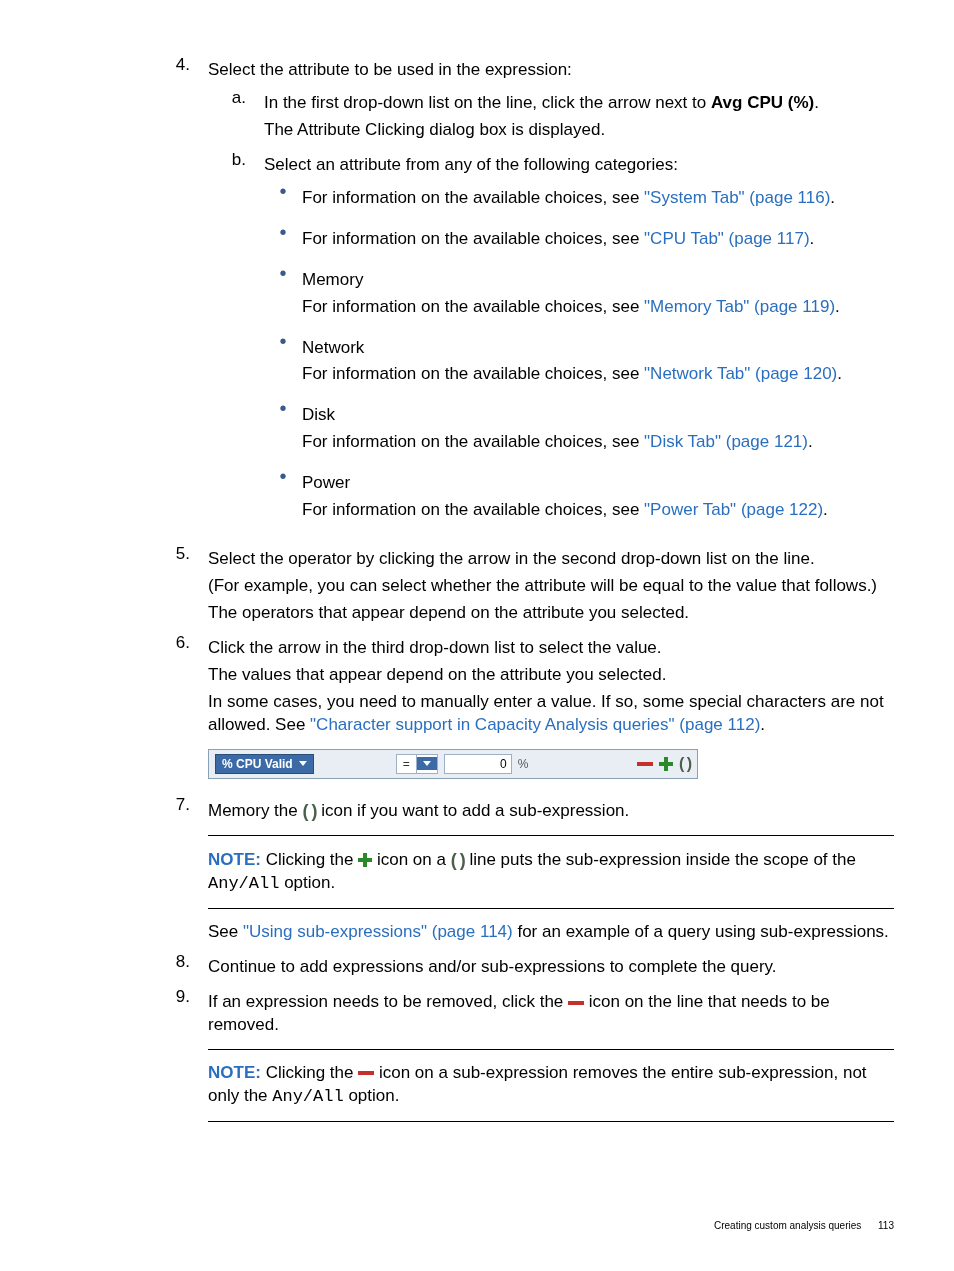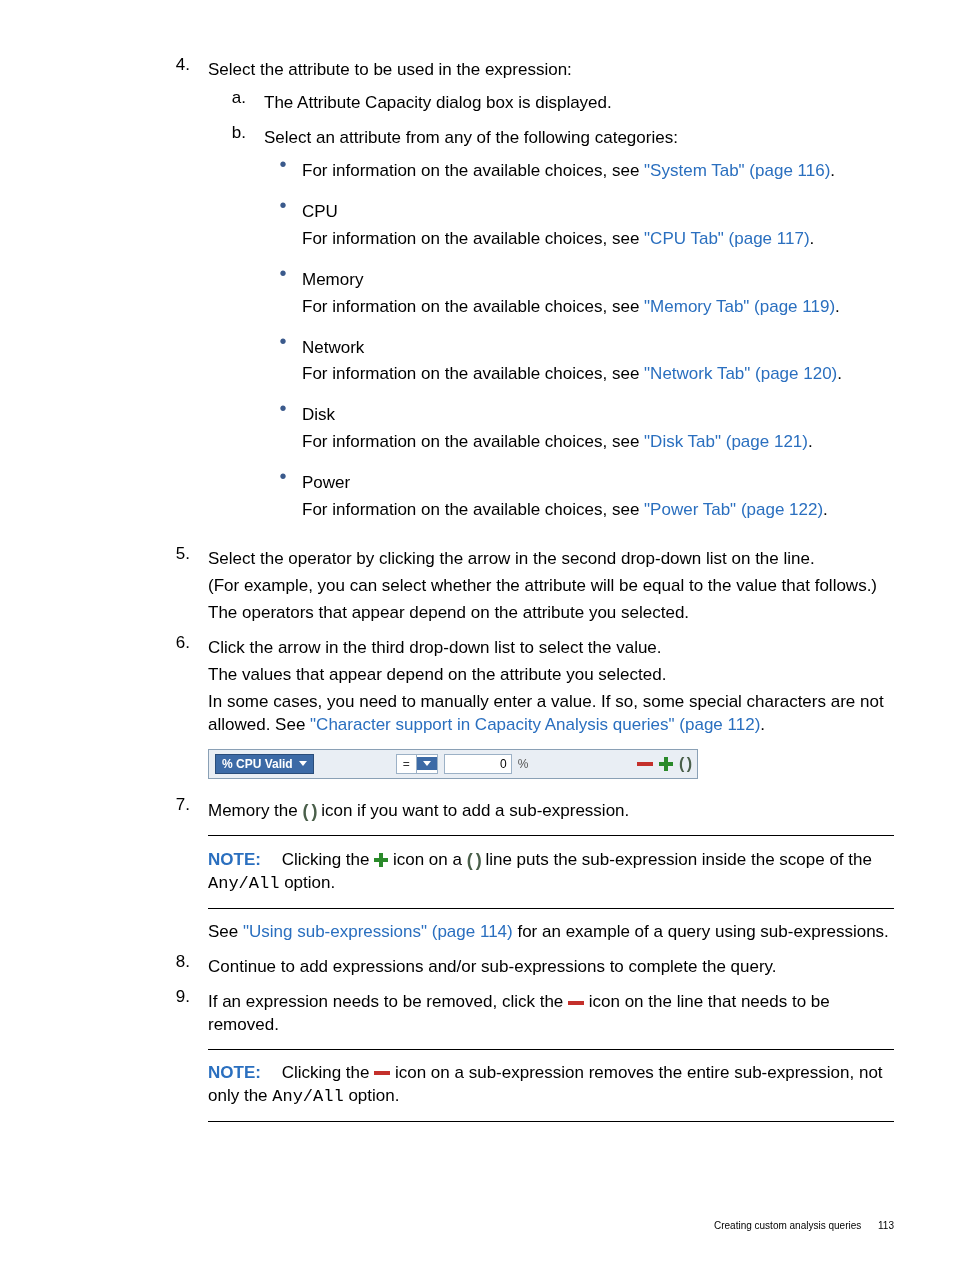--- a/index.html
+++ b/index.html
@@ -27,21 +27,21 @@
   ol.alpha > li > .body { flex: 1; }
   ul.bul { list-style: none; padding: 0; margin: 6px 0 0 0; }
   ul.bul > li { display: flex; margin-bottom: 10px; }
   ul.bul > li > .dot { width: 38px; text-align: center; flex: none; color: #3b5a8c; font-size: 20px; line-height: 17px; }
   ul.bul > li > .body { flex: 1; }
   p { margin: 4px 0; line-height: 1.35; }
   .link { color: #2a6fbf; cursor: pointer; }
   .bold { font-weight: bold; }
   .mono { font-family: "Courier New", monospace; }
   .note-box { border-top: 1px solid #000; border-bottom: 1px solid #000; padding: 8px 0; margin: 12px 0; }
-  .note-label { font-weight: bold; color: #2a6fbf; margin-right: 16px; }
+  .note-label { font-weight: bold; color: #2a6fbf; margin-right: 0; }
   .footer { position: absolute; bottom: 40px; right: 60px; font-size: 10px; }
   .footer .pgnum { margin-left: 14px; }
   
   .ic { display: inline-block; vertical-align: middle; }
   .paren { color: #4a5f4a; font-weight: bold; font-size: 18px; letter-spacing: -1px; }
   .plus {
     display: inline-block; width: 14px; height: 14px; position: relative; vertical-align: middle;
   }
   .plus::before, .plus::after {
     content: ""; position: absolute; background: #2a8a2a;
@@ -89,38 +89,40 @@
 <ol class="top">
 
   <li>
     <span class="num">4.</span>
     <div class="body">
       <p>Select the attribute to be used in the expression:</p>
       <ol class="alpha">
         <li>
           <span class="num">a.</span>
           <div class="body">
-            <p>The Attribute Capacity dialog box is displayed.</p>
+            <p>
+              <span>In the first drop-down list on the line, click the arrow next to </span><span class="bold">Avg CPU (%)</span><span>.</span>
+            </p>
+            <p>The Attribute Clicking dialog box is displayed.</p>
           </div>
         </li>
         <li>
           <span class="num">b.</span>
           <div class="body">
             <p>Select an attribute from any of the following categories:</p>
             <ul class="bul">
               <li>
                     <span class="dot">•</span>
                     <div class="body">
                       <p><span>For information on the available choices, see </span><span class="link">"System Tab" (page 116)</span><span>.</span></p>
                     </div>
                   </li>
               <li>
                     <span class="dot">•</span>
                     <div class="body">
-                      <p>CPU</p>
                       <p><span>For information on the available choices, see </span><span class="link">"CPU Tab" (page 117)</span><span>.</span></p>
                     </div>
                   </li>
               <li>
                     <span class="dot">•</span>
                     <div class="body">
                       <p>Memory</p>
                       <p><span>For information on the available choices, see </span><span class="link">"Memory Tab" (page 119)</span><span>.</span></p>
                     </div>
                   </li>

